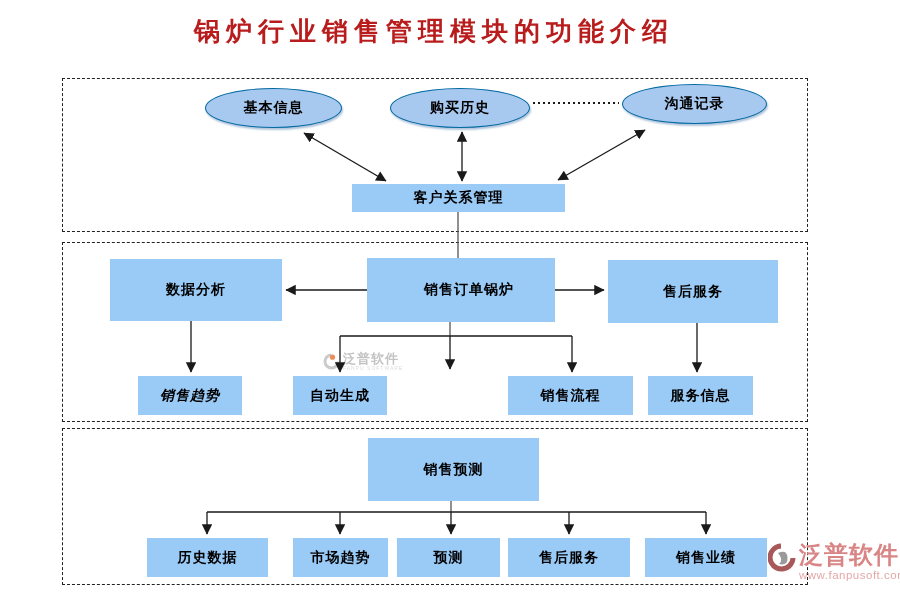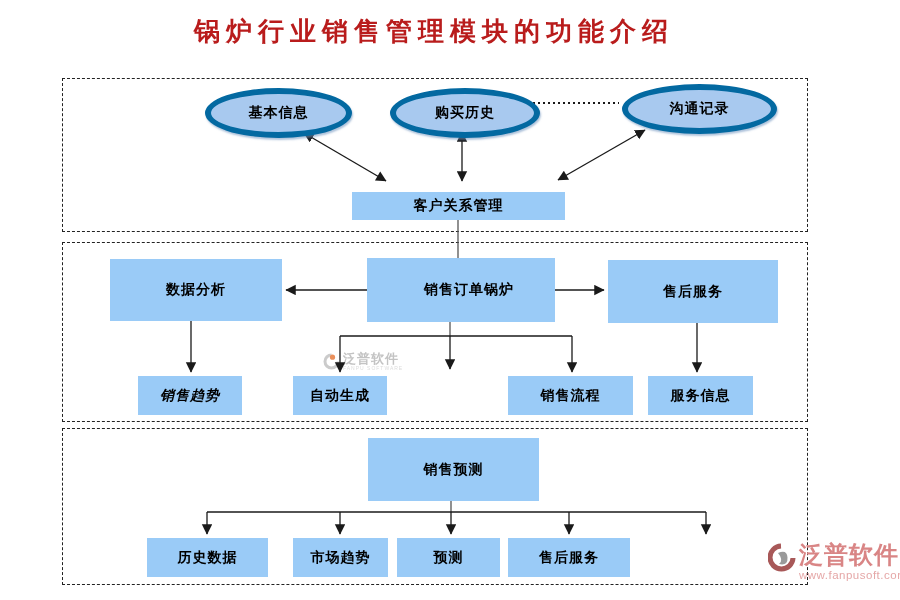--- a/index.html
+++ b/index.html
@@ -7,21 +7,21 @@
         font-family:"Liberation Sans","DejaVu Sans",sans-serif;}
   .title{position:absolute;left:62px;top:14px;width:744px;text-align:center;
          font-family:"Liberation Serif","DejaVu Serif",serif;font-weight:bold;
          font-size:26px;letter-spacing:6px;color:#b91c1c;}
   .section{position:absolute;border:1px dashed #222;background:transparent;}
   .sec1{left:62px;top:78px;width:744px;height:152px;}
   .sec2{left:62px;top:242px;width:744px;height:178px;}
   .sec3{left:62px;top:428px;width:744px;height:155px;}
   .node{position:absolute;background:#9ACBF7;color:#000;font-weight:bold;font-size:14px;
         letter-spacing:1px;display:flex;align-items:center;justify-content:center;z-index:3;}
-  .ellipse{background:#A8C9EF;border:6px solid #0369a1;border-radius:50%;
+  .ellipse{background:#A8C9EF;border:1px solid #0369a1;border-radius:50%;
            box-shadow:1px 2px 2px rgba(110,145,190,0.55);text-align:right;}
   .connectors{position:absolute;left:0;top:0;width:900px;height:600px;z-index:2;pointer-events:none;}
   .wm-center{position:absolute;left:323px;top:352px;display:flex;align-items:center;z-index:1;opacity:0.9;}
   .wm-center .txt{margin-left:3px;line-height:1;}
   .wm-center .n{font-size:13px;font-weight:bold;color:#BDBDBD;letter-spacing:1px;}
   .wm-center .s{font-size:5px;color:#D8D8D8;letter-spacing:1px;margin-top:1px;}
   .wm-corner{position:absolute;left:768px;top:543px;display:flex;align-items:flex-start;z-index:4;}
   .wm-corner .txt{margin-left:2px;line-height:1;}
   .wm-corner .n{font-size:24px;font-weight:bold;color:#D98585;letter-spacing:1px;}
   .wm-corner .u{font-size:11.5px;color:#E5A7A7;margin-top:3px;letter-spacing:0.5px;}
@@ -72,35 +72,36 @@
       <line x1="340" y1="512" x2="340" y2="534" marker-end="url(#mE)"></line>
       <line x1="451" y1="512" x2="451" y2="534" marker-end="url(#mE)"></line>
       <line x1="569" y1="512" x2="569" y2="534" marker-end="url(#mE)"></line>
       <line x1="706" y1="512" x2="706" y2="534" marker-end="url(#mE)"></line>
     </g>
   </svg>
 
   <div class="node ellipse" style="left:205px;top:88px;width:135px;height:38px;">基本信息</div>
   <div class="node ellipse" style="left:390px;top:88px;width:138px;height:38px;">购买历史</div>
   <div class="node ellipse" style="left:622px;top:84px;width:143px;height:38px;">沟通记录</div>
-  <div class="node" style="left:352px;top:184px;width:213px;height:28px;margin-top:8px;">客户关系管理</div>
+  <div class="node" style="left:352px;top:184px;width:213px;height:28px;">客户关系管理</div>
 
   <div class="node" style="left:110px;top:259px;width:172px;height:62px;">数据分析</div>
   <div class="node" style="left:367px;top:258px;width:172px;height:64px;padding-left:16px;">销售订单锅炉</div>
   <div class="node" style="left:608px;top:260px;width:170px;height:63px;">售后服务</div>
   <div class="node" style="left:138px;top:376px;width:104px;height:39px;font-style:italic;">销售趋势</div>
   <div class="node" style="left:293px;top:376px;width:94px;height:39px;">自动生成</div>
   <div class="node" style="left:508px;top:376px;width:125px;height:39px;">销售流程</div>
   <div class="node" style="left:648px;top:376px;width:105px;height:39px;">服务信息</div>
 
   <div class="node" style="left:368px;top:438px;width:171px;height:63px;">销售预测</div>
   <div class="node" style="left:293px;top:538px;width:95px;height:39px;">市场趋势</div>
   <div class="node" style="left:147px;top:538px;width:121px;height:39px;">历史数据</div>
   <div class="node" style="left:397px;top:538px;width:103px;height:39px;">预测</div>
   <div class="node" style="left:508px;top:538px;width:122px;height:39px;">售后服务</div>
+  <div class="node" style="left:645px;top:538px;width:122px;height:39px;">销售业绩</div>
 
   <div class="wm-center">
     <svg width="17" height="17" viewBox="0 0 17 17">
       <path d="M8.5,2 A6.5,6.5 0 1 0 15,8.5" fill="none" stroke="#C6C6C6" stroke-width="3"></path>
       <circle cx="9.5" cy="4.2" r="2.6" fill="#E8834A"></circle>
     </svg>
     <div class="txt">
       <div class="n">泛普软件</div>
       <div class="s">FANPU SOFTWARE</div>
     </div>

